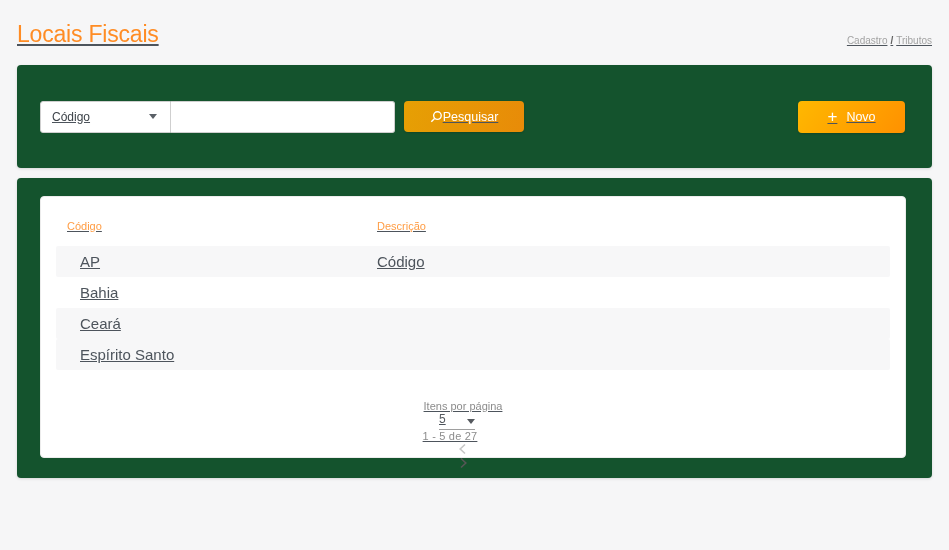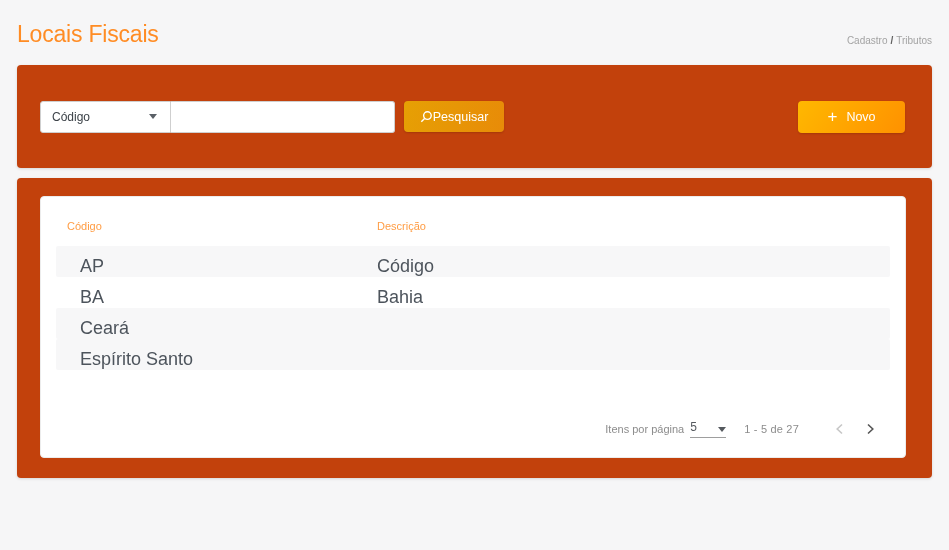--- a/index.html
+++ b/index.html
@@ -3,72 +3,72 @@
 <meta charset="utf-8">
 <style>
   * { margin:0; padding:0; box-sizing:border-box; }
   html,body { width:949px; height:550px; }
   body {
     background:#f6f6f7;
     font-family:"Liberation Sans", sans-serif;
     color:#4d545c;
     overflow:hidden;
   }
-  .page { padding:0 17px; }
+  .page { padding:0 17px;text-decoration:underline; }
 
   
   .page-header { display:flex; justify-content:space-between; align-items:flex-end; padding-top:23px; height:48px; }
   .page-title { font-size:23px; font-weight:400; letter-spacing:-0.2px; color:#ff8c24; }
   .breadcrumb { font-size:10px; color:#a3a3a3; padding-bottom:2px; }
   .breadcrumb .sep { color:#5f5f5f; font-weight:700; margin:0 3px; }
 
   
-  .panel { background:#c2410c; border-radius:4px; box-shadow:0 1px 3px rgba(0,0,0,0.13); }
+  .panel { background:#14532d; border-radius:4px; box-shadow:0 1px 3px rgba(0,0,0,0.13); }
   .search-panel { margin-top:17px; height:103px; display:flex; align-items:center; padding:0 27px 0 23px; }
 
   
   .combo { display:flex; height:32px; }
   .combo-select {
     width:131px; background:#fff; border:1px solid #cfcfcf; border-radius:3px 0 0 3px;
     display:flex; align-items:center; justify-content:space-between; padding:0 13px 0 11px;
     font-size:12px; color:#3c4248; cursor:pointer;
   }
   .caret-down { width:0; height:0; border-left:4px solid transparent; border-right:4px solid transparent; border-top:5px solid #5a6067; }
   .search-input {
     width:224px; height:32px; border:1px solid #cfcfcf; border-left:none; border-radius:0 3px 3px 0;
     padding:0 9px; font-family:"Liberation Sans", sans-serif; font-size:12.5px; color:#3c4248; outline:none;
   }
 
   .btn { border:none; cursor:pointer; color:#fff; font-family:"Liberation Sans", sans-serif;
          display:flex; align-items:center; justify-content:center; border-radius:4px; }
   .btn-search {
-    margin-left:9px; width:100px; height:31px; font-size:12.5px; 
+    margin-left:9px; width:120px; height:31px; font-size:12.5px; 
     background:linear-gradient(105deg,#e6a004 0%,#e88b08 100%);
     box-shadow:0 1px 2px rgba(0,0,0,0.15);
   }
   .spacer { flex:1; }
   .btn-new {
     width:107px; height:32px; font-size:12.5px; gap:9px;
     background:linear-gradient(125deg,#ffb800 0%,#ff9100 100%);
     box-shadow:0 1px 2px rgba(0,0,0,0.15);
   }
   .plus-glyph { font-size:17px; font-weight:400; line-height:1; margin-top:-1px; }
 
   
   .table-panel { margin-top:10px; height:300px; padding:18px 26px 20px 23px; }
   .table-card { height:100%; border:1px solid #ececec; border-radius:4px; display:flex; flex-direction:column; background:#fff; }
 
   .thead { display:flex; align-items:center; height:49px; padding:8px 0 0 26px; font-size:11px; color:#ff9d45; }
   .th-codigo { width:310px; }
 
-  .row { height:31px; margin:0 15px; padding-left:24px; display:flex; align-items:flex-end; font-size:18px; color:#4d545c; border-radius:2px; }
+  .row { height:31px; margin:0 15px; padding-left:24px; display:flex; align-items:center; font-size:15px; color:#4d545c; border-radius:2px; }
   .row.striped { background:#f7f7f8; }
   .cell-codigo { width:297px; }
 
-  .pagination { margin-top:auto; height:57px; display:flex; align-items:center; justify-content:flex-end; padding-right:20px; font-size:11px; color:#8c8c8c; }
+  .pagination { margin-top:auto; height:57px; display:flex; align-items:center; padding-right:20px; font-size:11px; color:#8c8c8c;flex-direction:column; }
   .page-size {
     display:inline-flex; align-items:flex-end; justify-content:space-between;
     width:36px; border-bottom:1px solid #9e9e9e; padding-bottom:3px; margin:0 18px 0 6px;
     color:#55595e; font-size:12px; cursor:pointer;
   }
   .page-size .caret-down { border-top-color:#55595e; margin-bottom:2px; }
   .range { margin-right:26px; letter-spacing:0.2px; }
   .chev { width:30px; height:28px; display:flex; align-items:center; justify-content:center; background:none; border:none; cursor:pointer; }
 </style>
 </head>
@@ -114,21 +114,20 @@
         <div class="th-codigo">Código</div>
         <div class="th-descricao">Descrição</div>
       </div>
 
       <div class="rows">
         <div class="row striped">
           <div class="cell-codigo">AP</div>
           <div class="cell-descricao">Código</div>
         </div>
         <div class="row">
-          <div class="cell-codigo">BA</div>
           <div class="cell-descricao">Bahia</div>
         </div>
         <div class="row striped">
           <div class="cell-descricao">Ceará</div>
         </div>
         <div class="row striped">
           <div class="cell-descricao">Espírito Santo</div>
         </div>
       </div>
 

